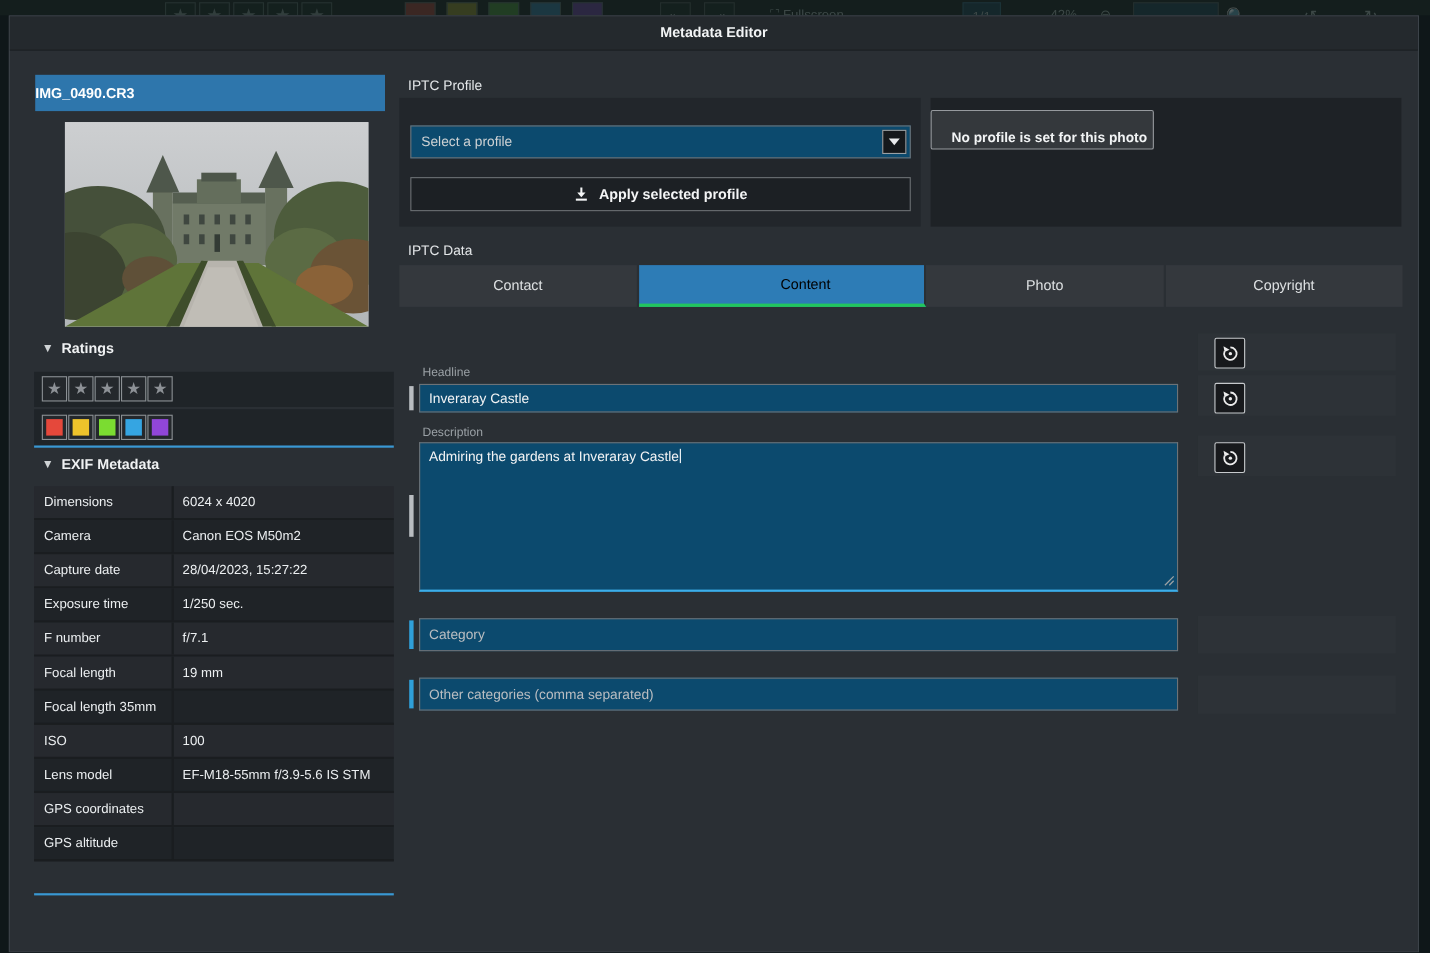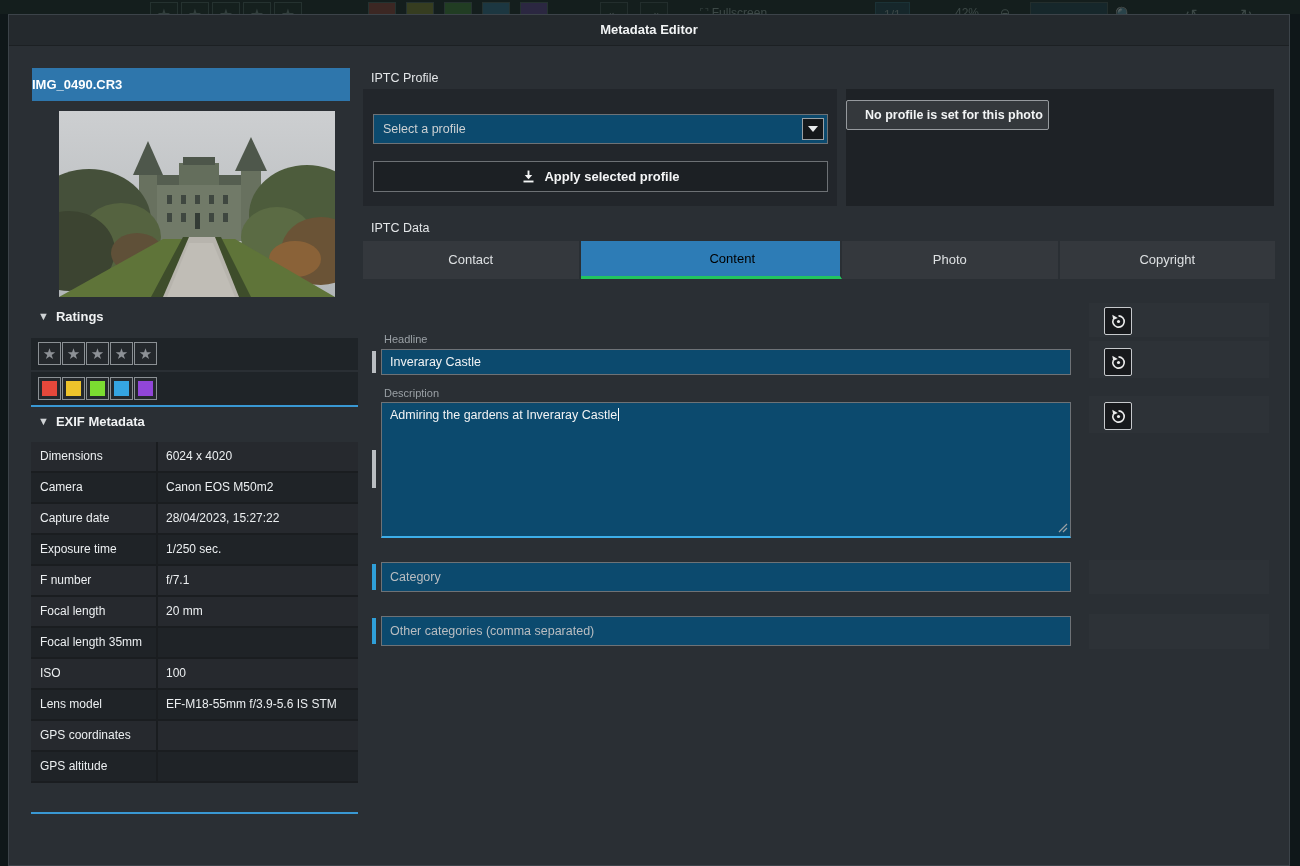--- a/index.html
+++ b/index.html
@@ -49,21 +49,21 @@
   #profile-side-panel{left:837px;top:74px;width:428px;height:117px;background:#1e2226;}
   .inputish{background:#0c4a6e;border:1px solid #6e7276;box-sizing:border-box;color:#f2f3f4;font-size:12.5px;}
   #profile-select{left:364px;top:99px;width:455px;height:30px;line-height:28px;padding-left:9px;color:#cdd1d3;}
   #select-arrow-btn{left:793px;top:103px;width:22px;height:22px;border:1px solid #9aa0a4;
                     display:flex;align-items:center;justify-content:center;box-sizing:border-box;background:#15181b;}
   #select-arrow-btn .tri{width:0;height:0;border-left:5px solid transparent;border-right:5px solid transparent;border-top:6px solid #e8eaec;}
   #apply-btn{left:364px;top:146px;width:455px;height:31px;background:#1c2024;border:1px solid #6d7175;
              display:flex;align-items:center;justify-content:center;gap:8px;box-sizing:border-box;
              font-weight:bold;font-size:13px;color:#f4f5f6;}
   #status-box{left:837px;top:85px;width:203px;height:30px;background:#34383c;border:1px solid #969a9e;border-radius:2px;
-              display:flex;align-items:center;gap:8px;padding:4px 10px;box-sizing:border-box;}
+              display:flex;align-items:flex-start;gap:8px;padding:17px 10px;box-sizing:border-box;}
   #status-box span{font-size:12.5px;font-weight:bold;color:#f2f4f5;white-space:nowrap;}
 
   #tabbar{left:354px;top:226px;width:912px;height:38px;display:flex;}
   .tab{flex:1;background:#34383d;color:#dde0e2;font-size:13px;text-align:center;line-height:38px;
        border-right:2px solid #2a2f34;box-sizing:border-box;cursor:default;}
   .tab:last-child{border-right:none;}
   .tab.active{background:#2d7cb6;color:#000000;border-bottom:3px solid #22c55e;line-height:35px;padding-left:44px;}
 
   .row-strip{left:1080px;width:180px;background:#2d3237;}
   .hist-btn{left:1095px;width:28px;height:28px;background:#17191c;border:1px solid #c6c9cc;border-radius:2px;
@@ -229,21 +229,21 @@
         <div class="exif-row even">
           <div class="exif-label">Exposure time</div>
           <div class="exif-value">1/250 sec.</div>
         </div>
         <div class="exif-row odd">
           <div class="exif-label">F number</div>
           <div class="exif-value">f/7.1</div>
         </div>
         <div class="exif-row odd">
           <div class="exif-label">Focal length</div>
-          <div class="exif-value">20 mm</div>
+          <div class="exif-value">19 mm</div>
         </div>
         <div class="exif-row even">
           <div class="exif-label">Focal length 35mm</div>
           <div class="exif-value"></div>
         </div>
         <div class="exif-row odd">
           <div class="exif-label">ISO</div>
           <div class="exif-value">100</div>
         </div>
         <div class="exif-row even">

